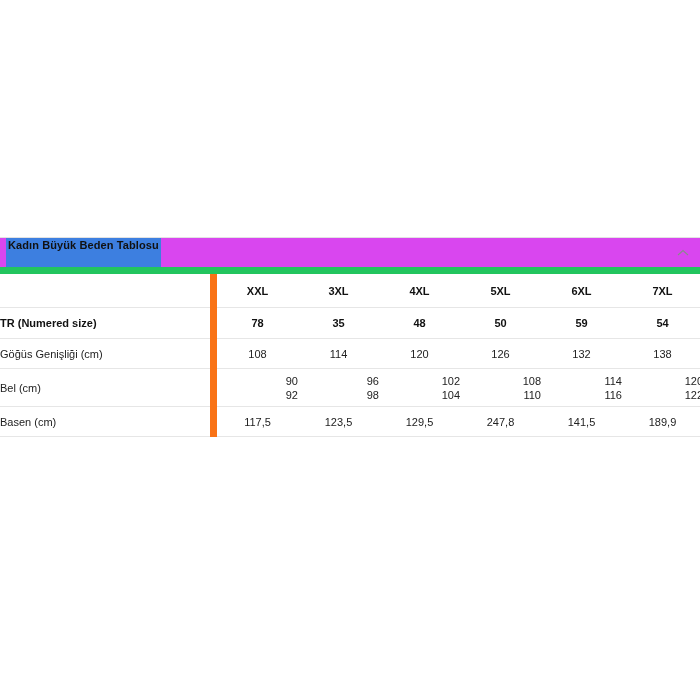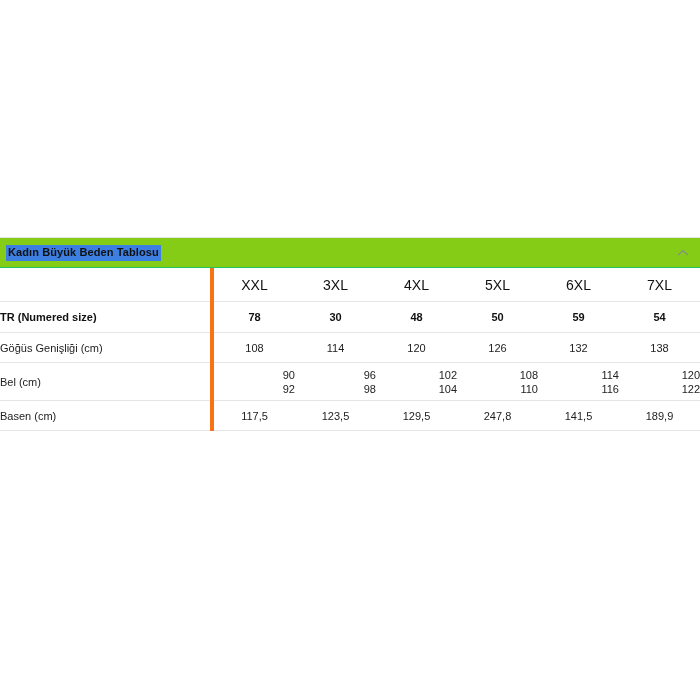--- a/index.html
+++ b/index.html
@@ -22,24 +22,23 @@
   .panel {
     position: absolute;
     left: 0;
     top: 237px;
     width: 700px;
   }
   .panel-header {
     position: relative;
     height: 29px;
     border-top: 1px solid #e2e2e2;
-    border-bottom: 1px solid #22c55e;
-    background: #84cc16;
+    border-bottom: 7px solid #22c55e;
+    background: #d946ef;
     display: flex;
-    align-items: center;
   }
   .panel-title {
     margin-left: 6px;
     font-size: 11px;
     font-weight: bold;
     color: #1b1b1b;
     background: #3d7fe0;
     color: #111111;
     padding: 1px 2px 2px 2px;
     line-height: 13px;
@@ -70,30 +69,30 @@
   }
   table.size-table tr.head-row td {
     height: 33px;
     border-bottom: 1px solid #e6e6e6;
   }
   td.label-cell {
     width: 210px;
     padding-left: 6px;
     text-align: left;
     color: #1d1d1d;
-    border-right: 4px solid #f97316;
+    border-right: 7px solid #f97316;
   }
   td.val-cell {
     width: 81px;
     text-align: center;
     color: #1d1d1d;
   }
   tr.head-row td.val-cell {
-    font-weight: normal;
-    font-size: 14px;
+    font-weight: bold;
+    font-size: 11px;
     color: #111111;
   }
   tr.tr-row td {
     font-weight: bold;
     color: #111111;
     font-size: 11px;
     height: 30px;
   }
   tr.two-line td {
     height: 37px;
@@ -132,21 +131,21 @@
           <td class="val-cell">3XL</td>
           <td class="val-cell">4XL</td>
           <td class="val-cell">5XL</td>
           <td class="val-cell">6XL</td>
           <td class="val-cell">7XL</td>
         </tr>
 
         <tr class="tr-row">
           <td class="label-cell">TR (Numered size)</td>
           <td class="val-cell">78</td>
-          <td class="val-cell">30</td>
+          <td class="val-cell">35</td>
           <td class="val-cell">48</td>
           <td class="val-cell">50</td>
           <td class="val-cell">59</td>
           <td class="val-cell">54</td>
         </tr>
 
         <tr>
           <td class="label-cell">Göğüs Genişliği (cm)</td>
           <td class="val-cell">108</td>
           <td class="val-cell">114</td>

